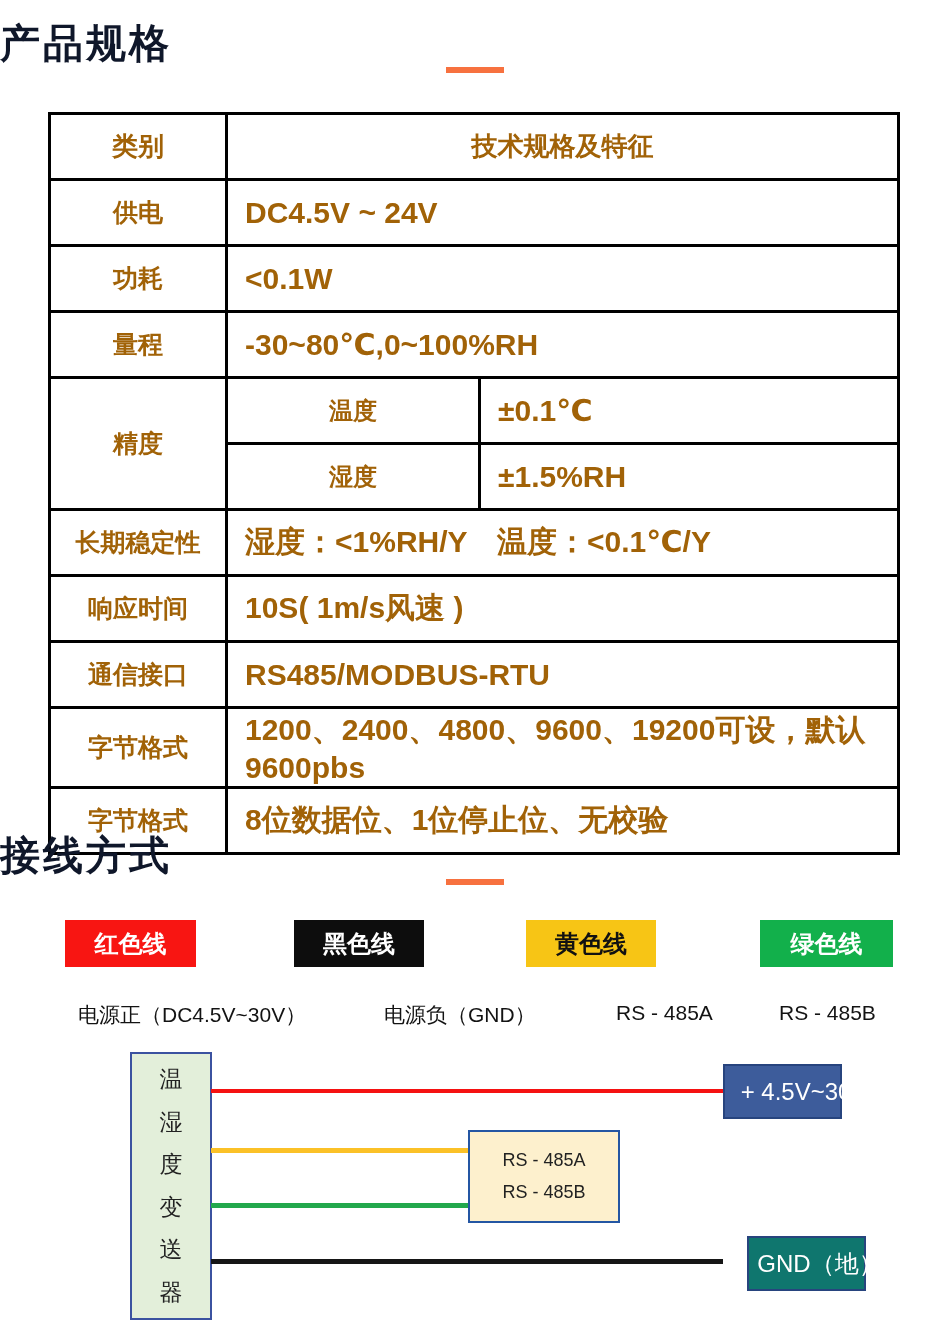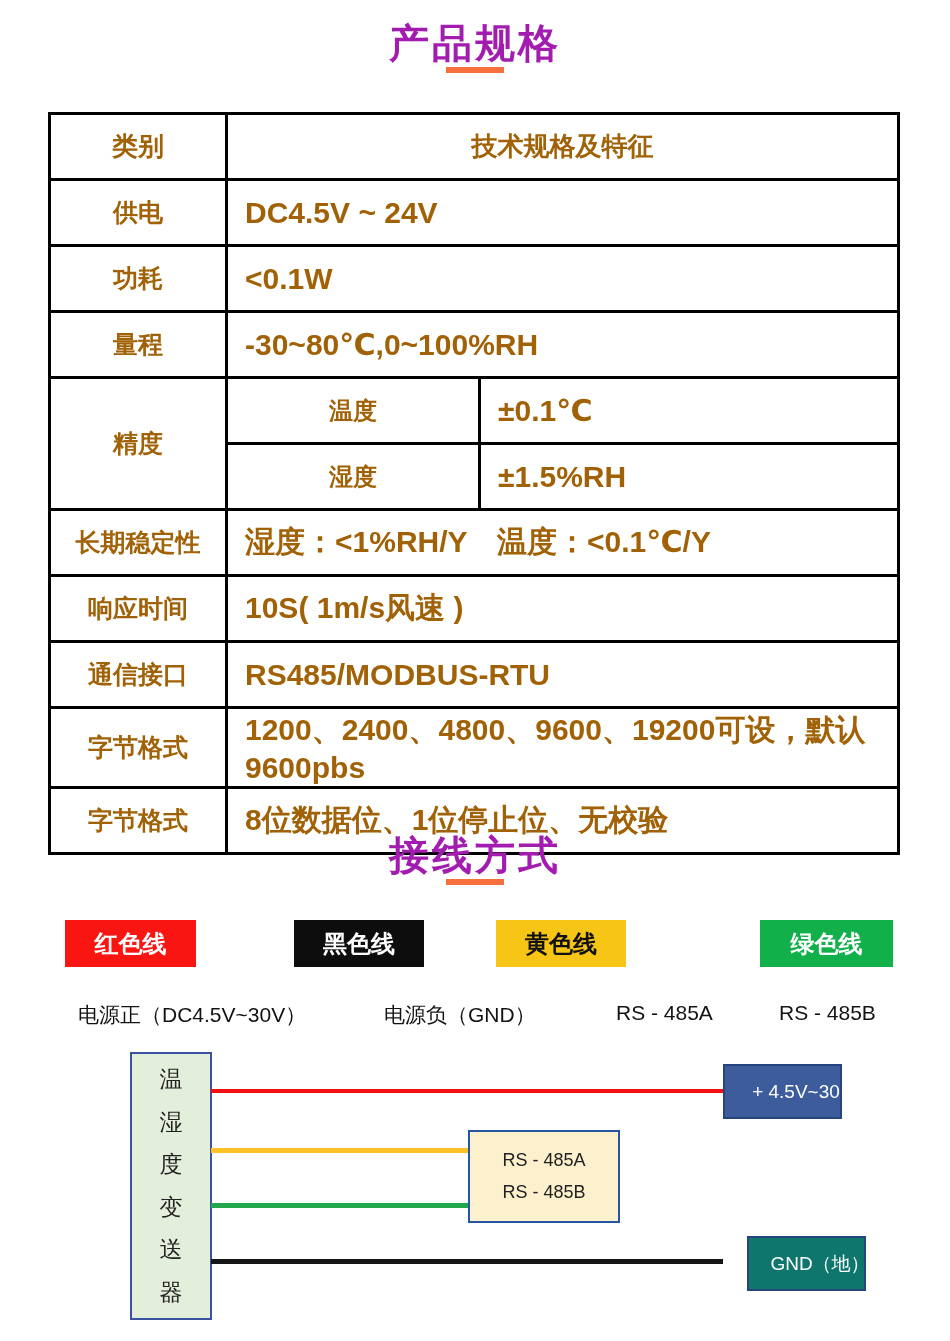--- a/index.html
+++ b/index.html
@@ -1,40 +1,40 @@
 <!DOCTYPE html>
 <html><head>
 <meta charset="utf-8">
 <style>
   html,body{margin:0;padding:0;background:#ffffff;}
   .page{position:relative;width:950px;height:1341px;background:#ffffff;
         font-family:"Liberation Sans","DejaVu Sans",sans-serif;color:#111;overflow:hidden;}
 
   
-  .sec-title{position:absolute;left:0;width:100%;text-align:center;
-             font-size:40px;font-weight:bold;letter-spacing:3px;color:#a21caf;}
+  .sec-title{position:absolute;left:0;width:100%;
+             font-size:40px;font-weight:bold;letter-spacing:3px;color:#0f172a;}
   .sec-underline{position:absolute;left:50%;transform:translateX(-50%);
                  width:58px;height:6px;}
 
   
   table.spec{position:absolute;left:48px;top:112px;width:849px;
              border-collapse:collapse;table-layout:fixed;}
   table.spec td{border:3px solid #000;height:61px;vertical-align:middle;
                 font-weight:bold;color:#a16207;}
   td.cat{width:177px;text-align:center;font-size:25px;}
   td.hdr{text-align:center;font-size:26px;}
   td.val{font-size:30px;padding-left:17px;text-align:left;}
   td.subname{width:253px;text-align:center;font-size:24px;}
 
   
   .badge{position:absolute;top:920px;height:47px;border-radius:0;
          text-align:center;line-height:47px;font-size:24px;font-weight:bold;}
   .b0{left:65px;width:131px;}
   .b1{left:294px;width:130px;}
-  .b2{left:496px;width:130px;}
+  .b2{left:526px;width:130px;}
   .b3{left:760px;width:133px;}
 
   
   .wire-desc{position:absolute;top:1001px;font-size:21px;color:#131313;white-space:nowrap;}
   .d0{left:78px;}
   .d1{left:384px;}
   .d2{left:616px;}
   .d3{left:779px;}
 
   
@@ -42,21 +42,21 @@
               box-sizing:border-box;border:2px solid #3b52a0;
               display:flex;flex-direction:column;justify-content:space-between;
               align-items:center;padding:14px 0;font-size:23px;color:#222;}
   .device-box span{line-height:1;}
   .wire{position:absolute;}
   .wire-red{left:211px;top:1089px;width:512px;height:4px;}
   .wire-yellow{left:211px;top:1148px;width:258px;height:5px;}
   .wire-green{left:211px;top:1203px;width:258px;height:5px;}
   .wire-black{left:211px;top:1259px;width:512px;height:5px;}
   .navy-box{position:absolute;left:723px;width:119px;height:55px;box-sizing:border-box;
-            border:2px solid #27447e;color:#ffffff;font-size:19px;
+            border:2px solid #27447e;color:#ffffff;font-size:24px;
             display:flex;align-items:center;justify-content:center;white-space:nowrap;padding-left:27px;}
   .power-box{top:1064px;}
   .gnd-box{top:1236px;}
   .rs485-box{position:absolute;left:468px;top:1130px;width:152px;height:93px;box-sizing:border-box;
              border:2px solid #2456a3;display:flex;flex-direction:column;
              justify-content:center;align-items:center;gap:11px;
              font-size:18px;color:#222;}
 </style>
 </head>
 <body>

